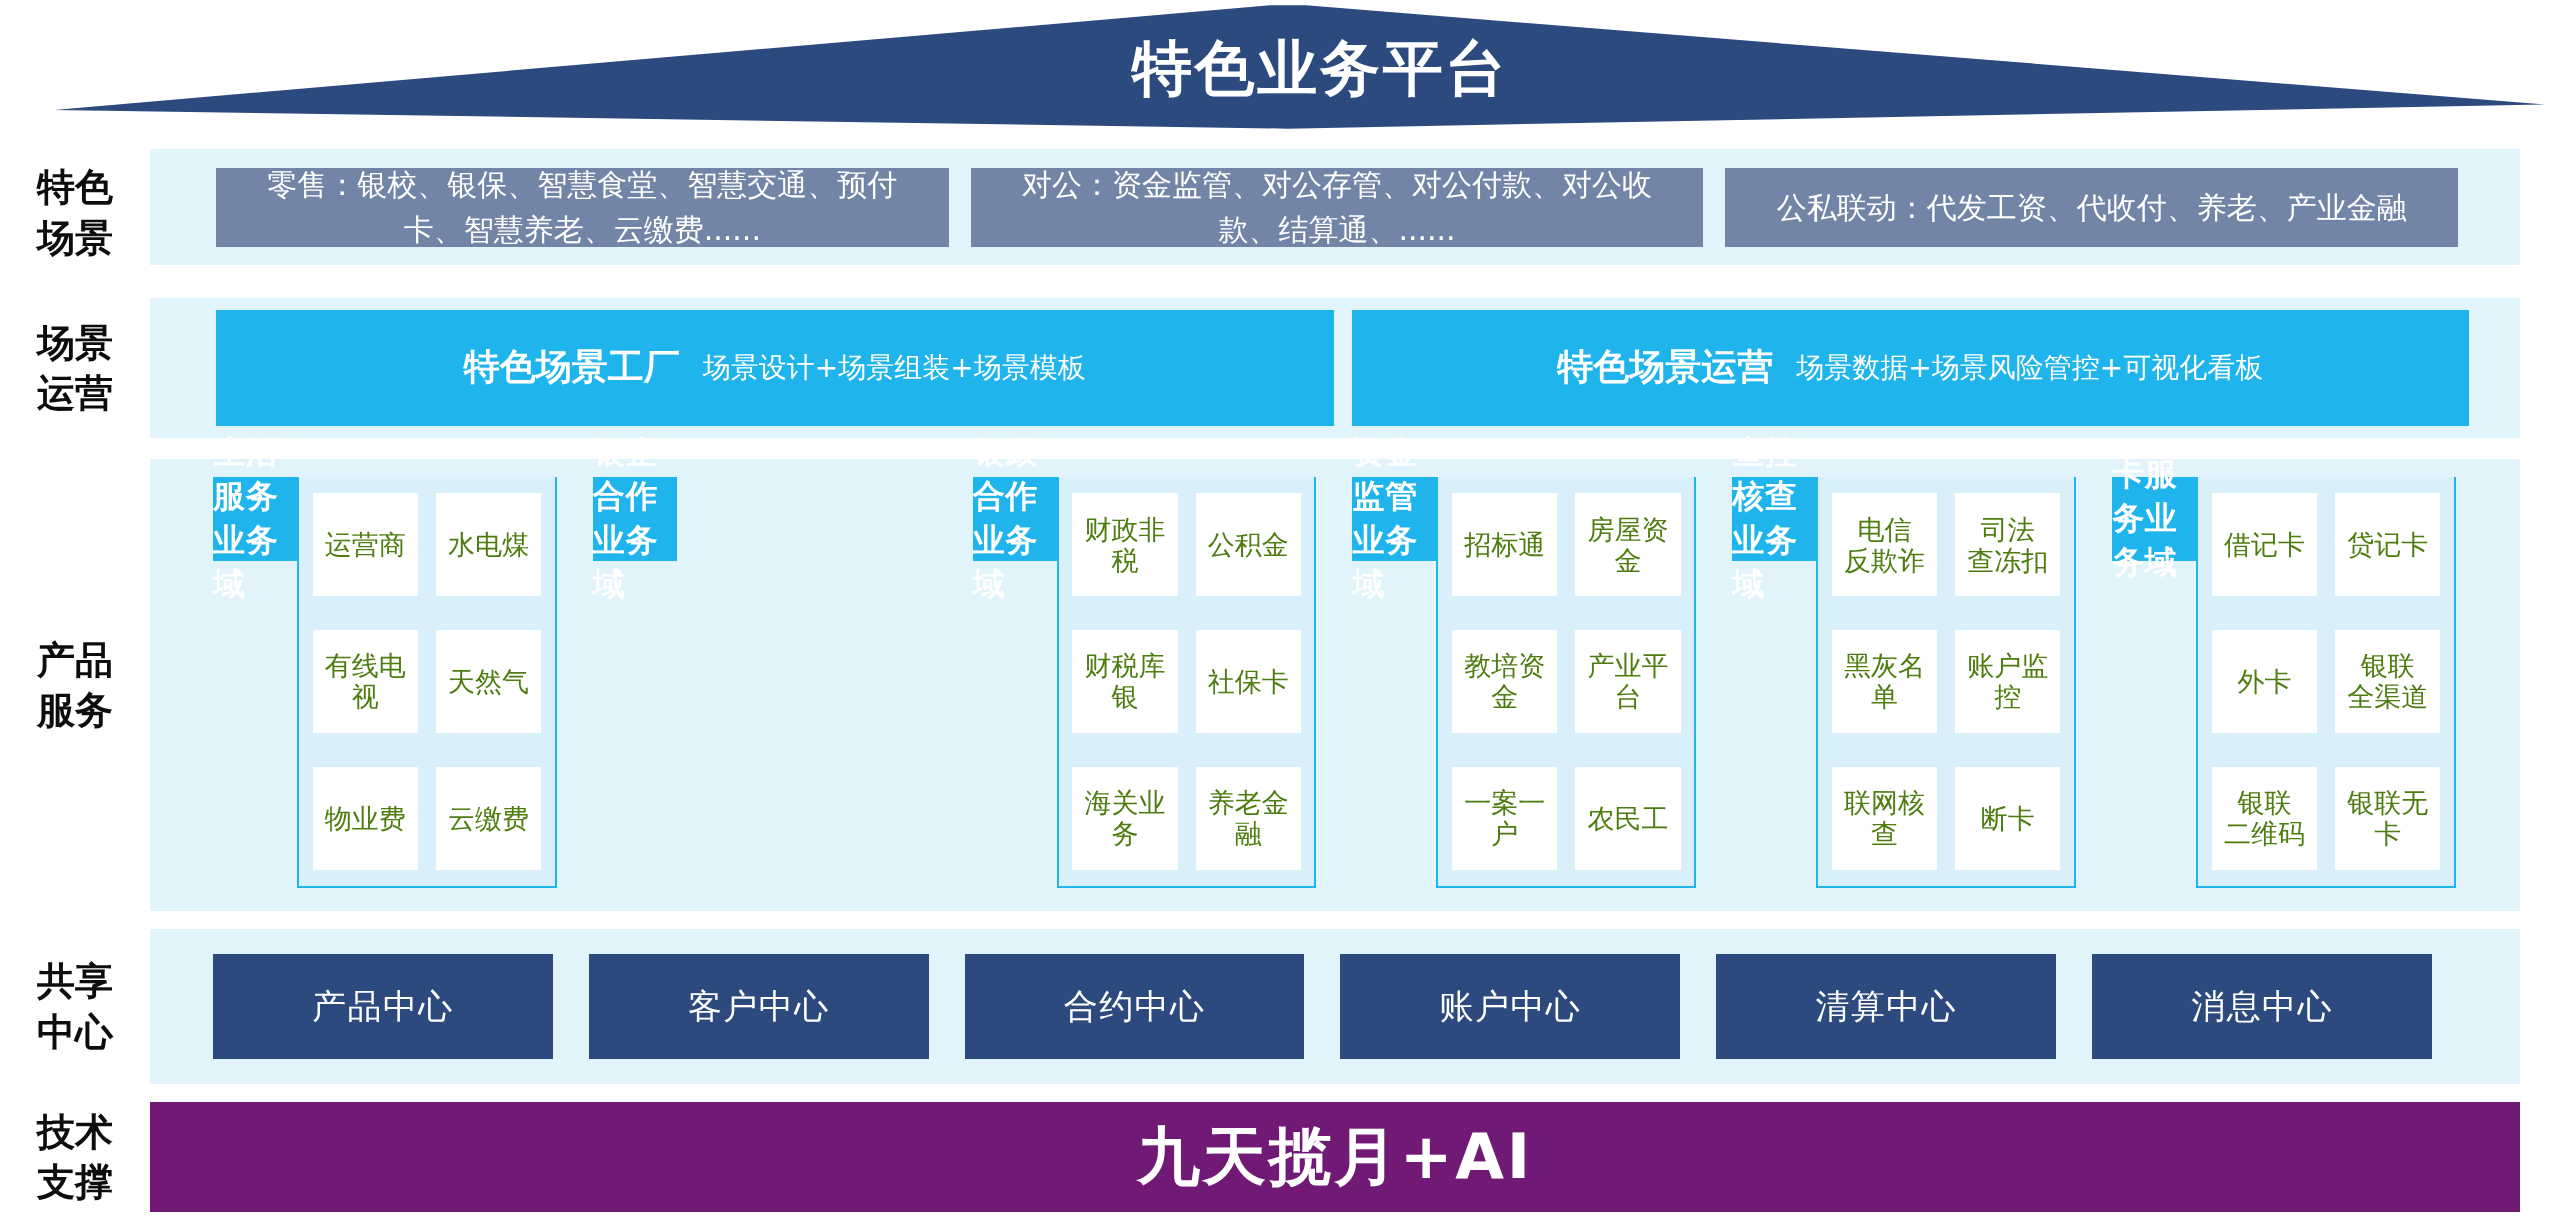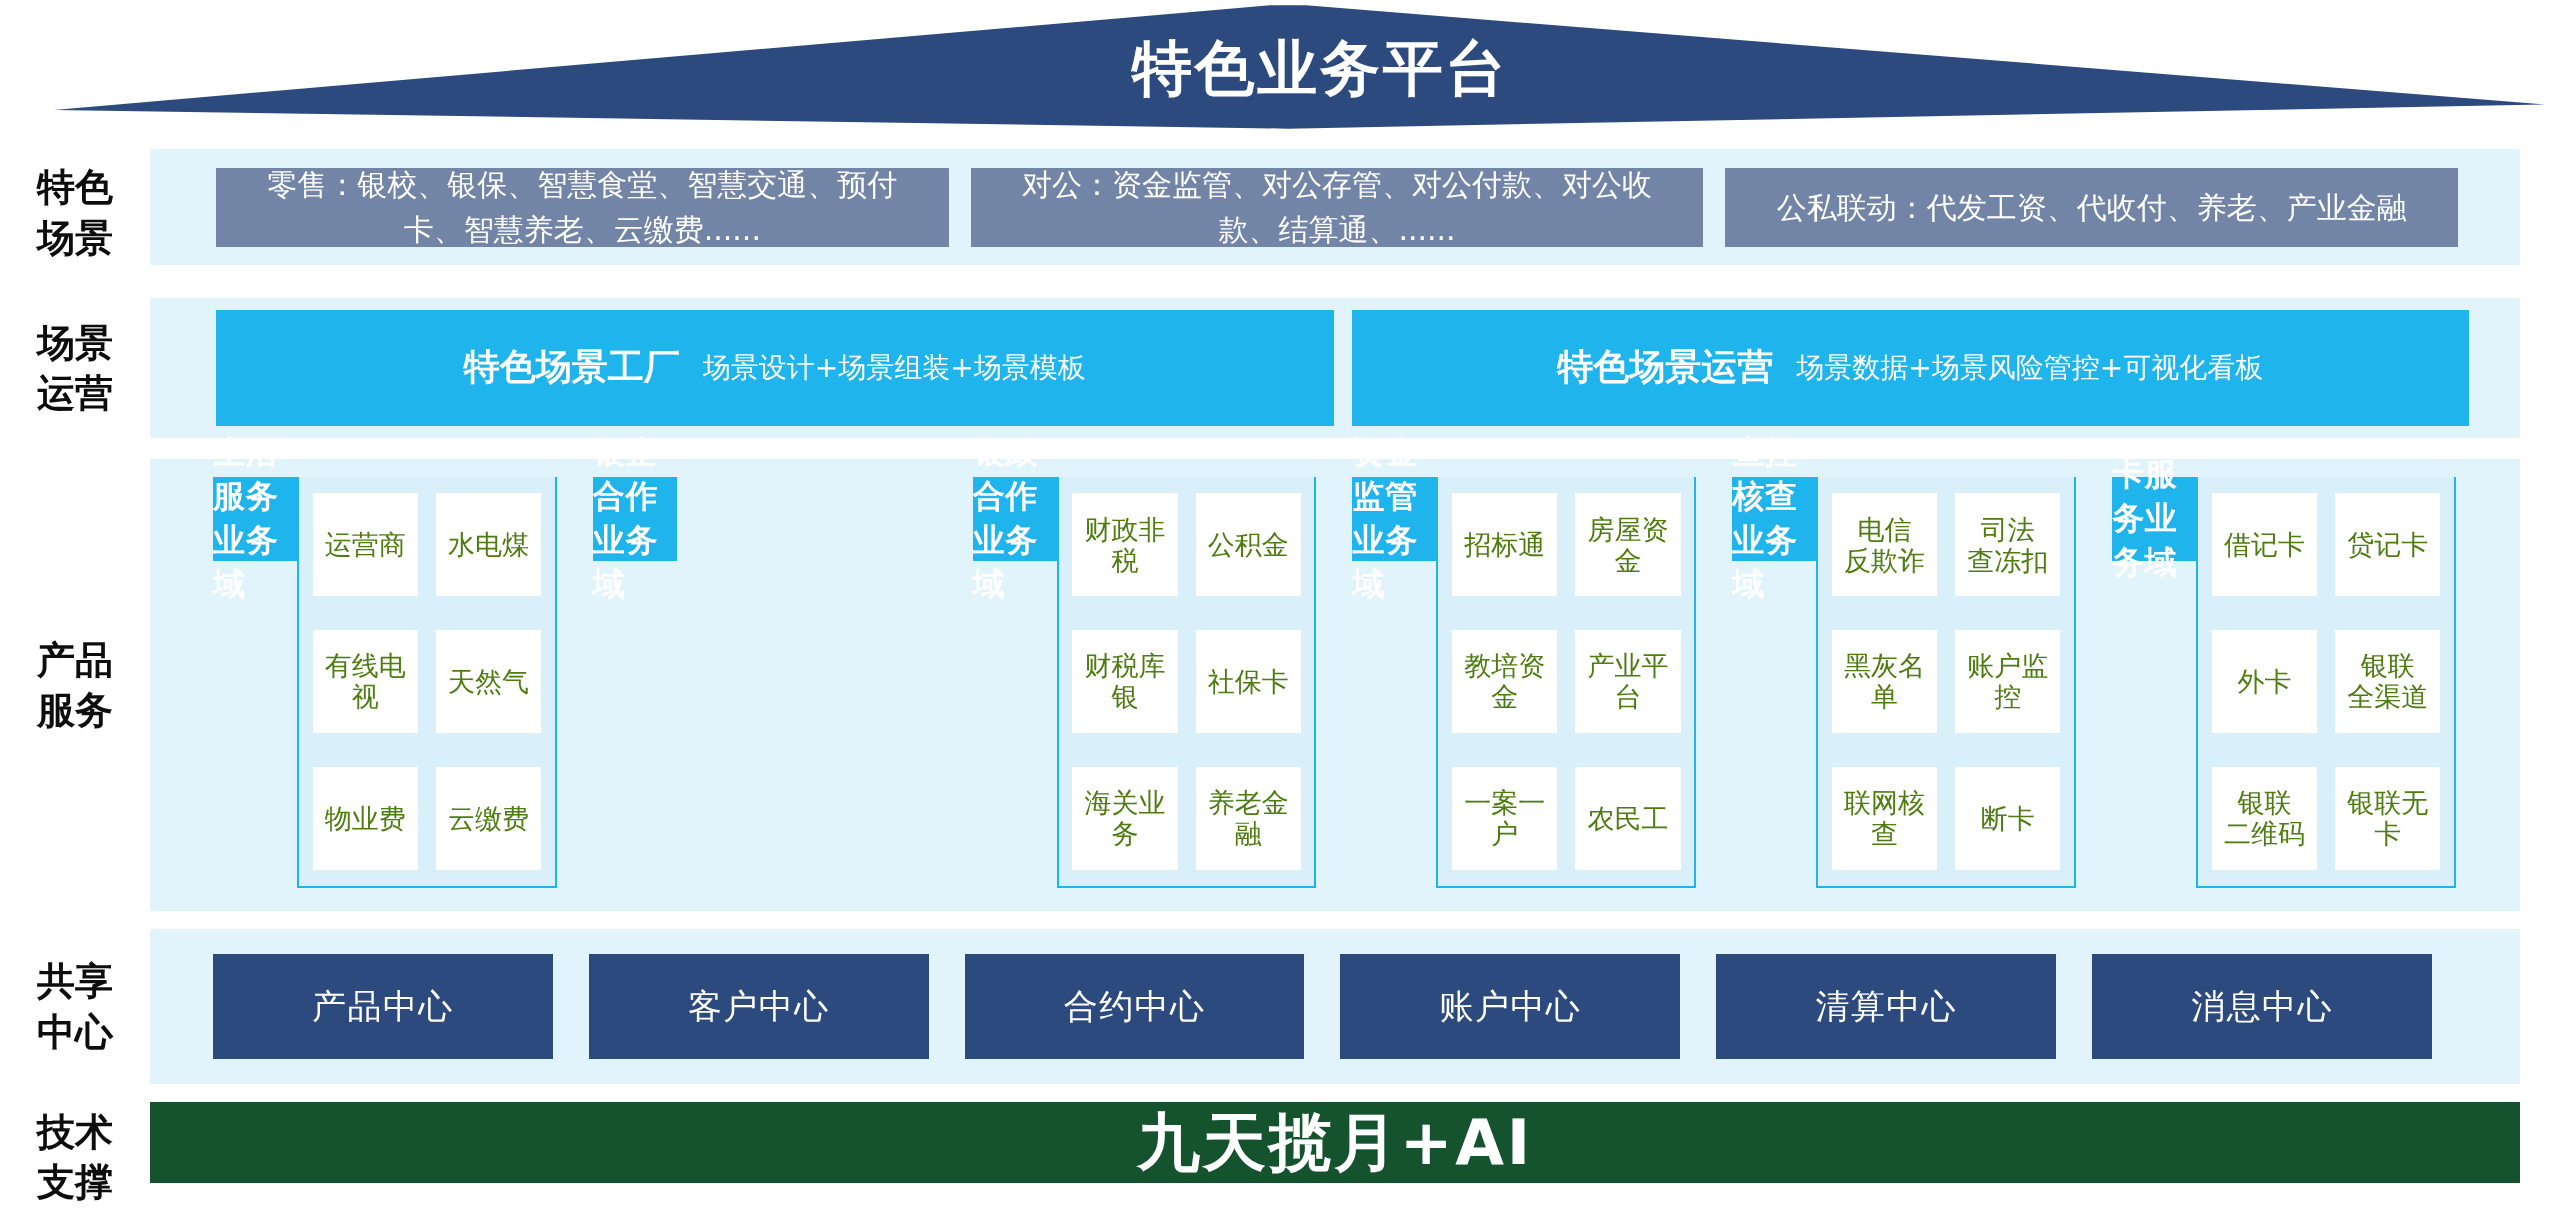--- a/index.html
+++ b/index.html
@@ -70,22 +70,22 @@
     text-align:center;font-size:27px;line-height:1.15;white-space:pre-line;
   }
   
   .center-box{
     flex:1;background:#2C4A7E;color:#ffffff;
     display:flex;align-items:center;justify-content:center;
     font-size:34px;letter-spacing:1.4px;
   }
   
   .tech-bar{
-    position:absolute;left:150px;top:1102px;width:2370px;height:81px;
-    background:#14532d;color:#ffffff;
+    position:absolute;left:150px;top:1102px;width:2370px;height:110px;
+    background:#701a75;color:#ffffff;
     display:flex;align-items:center;justify-content:center;
     font-size:63px;font-weight:bold;letter-spacing:2.7px;
   }
 </style>
 </head>
 <body>
 
 <div class="roof"></div>
 <div class="roof-title">特色业务平台</div>
 

